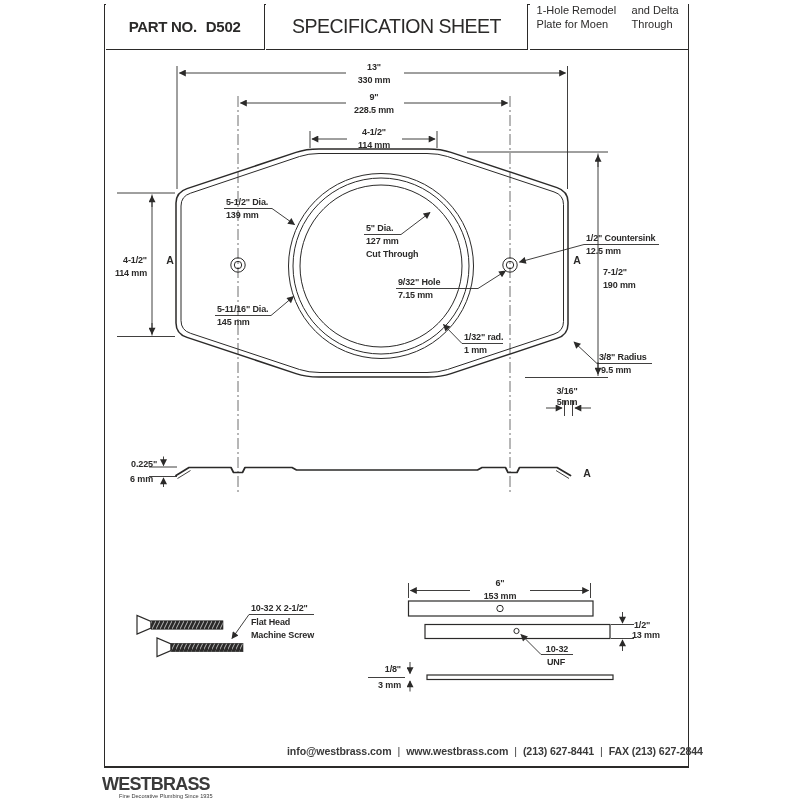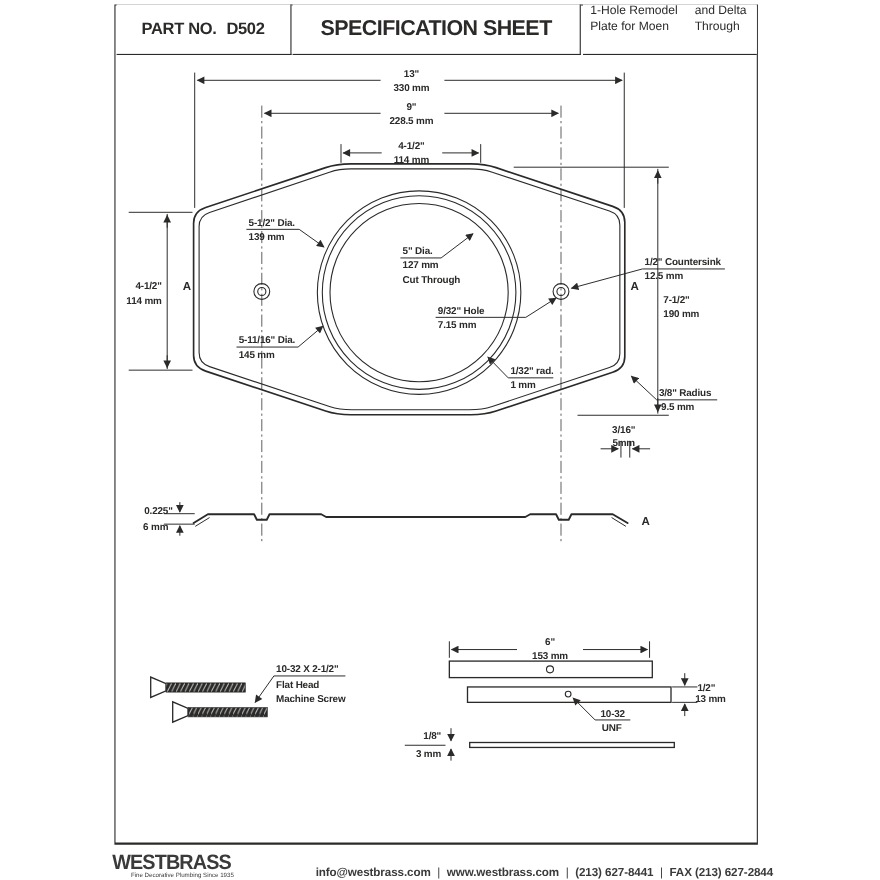--- a/index.html
+++ b/index.html
@@ -5,39 +5,39 @@
   html,body{margin:0;padding:0;background:#fff;}
   #page{position:relative;width:800px;height:800px;background:#fff;overflow:hidden;
         font-family:"Liberation Sans",sans-serif;color:#2b2a29;}
   
   #frame{position:absolute;left:104px;top:4px;width:585px;height:764px;
          border:1.6px solid #2b2a29;border-bottom-width:2.4px;box-sizing:border-box;}
   
   .hcell{position:absolute;top:4px;height:46px;box-sizing:border-box;border-bottom:1.6px solid #2b2a29;
          display:flex;align-items:center;justify-content:center;background:#fff;}
   #hc1{left:105.6px;width:159px;border-right:1.6px solid #2b2a29;font-size:15px;font-weight:bold;letter-spacing:-0.3px;gap:9px;}
-  #hc2{left:266px;width:262px;border-right:1.6px solid #2b2a29;font-size:19.5px;font-weight:bold;letter-spacing:-0.5px;}
+  #hc2{left:266px;width:262px;border-right:1.6px solid #2b2a29;font-size:19.5px;font-weight:normal;letter-spacing:-0.5px;}
   #hc3{left:529.6px;width:158px;flex-direction:row;align-items:flex-start;justify-content:center;
        padding-left:7px;font-size:11px;line-height:13.5px;}
   
   #dwg{position:absolute;left:0;top:0;}
   .lt{stroke:#2b2a29;stroke-width:0.9;fill:none;}
   .cl{stroke:#4a4a4a;stroke-width:0.8;fill:none;stroke-dasharray:11 3 2 3;}
   .out{stroke:#2b2a29;stroke-width:1.5;fill:none;}
   .out2{stroke:#2b2a29;stroke-width:1;fill:none;}
   .prof{stroke:#2b2a29;stroke-width:1.7;fill:none;stroke-linejoin:round;stroke-linecap:round;}
   .shape{stroke:#2b2a29;stroke-width:1.2;fill:#fff;}
   text.d{font-family:"Liberation Sans",sans-serif;font-size:9px;font-weight:bold;
          fill:#2b2a29;letter-spacing:-0.15px;}
   text.a{font-family:"Liberation Sans",sans-serif;font-size:10.5px;font-weight:bold;fill:#2b2a29;}
   
   #brand{position:absolute;left:102px;top:774px;font-size:18px;font-weight:bold;
          letter-spacing:-0.8px;transform:scaleY(1.05);color:#3a3a3a;}
   #tagline{position:absolute;left:119px;top:792.5px;font-size:5.6px;color:#3a3a3a;}
-  #contact{position:absolute;left:287px;top:787px;font-size:10.6px;font-weight:bold;
+  #contact{position:absolute;left:287px;top:745px;font-size:10.6px;font-weight:bold;
            letter-spacing:-0.1px;color:#3a3a3a;white-space:nowrap;}
   #contact .sep{margin:0 6px;font-weight:normal;color:#3a3a3a;}
 </style>
 </head>
 <body>
 
 <div id="page">
 
   <div id="frame"></div>
 

